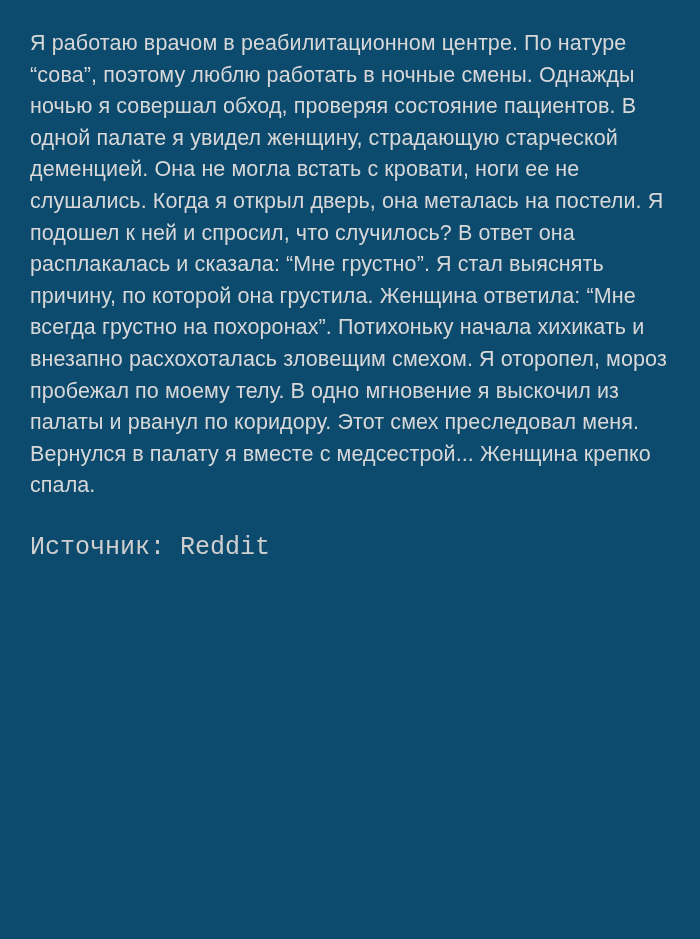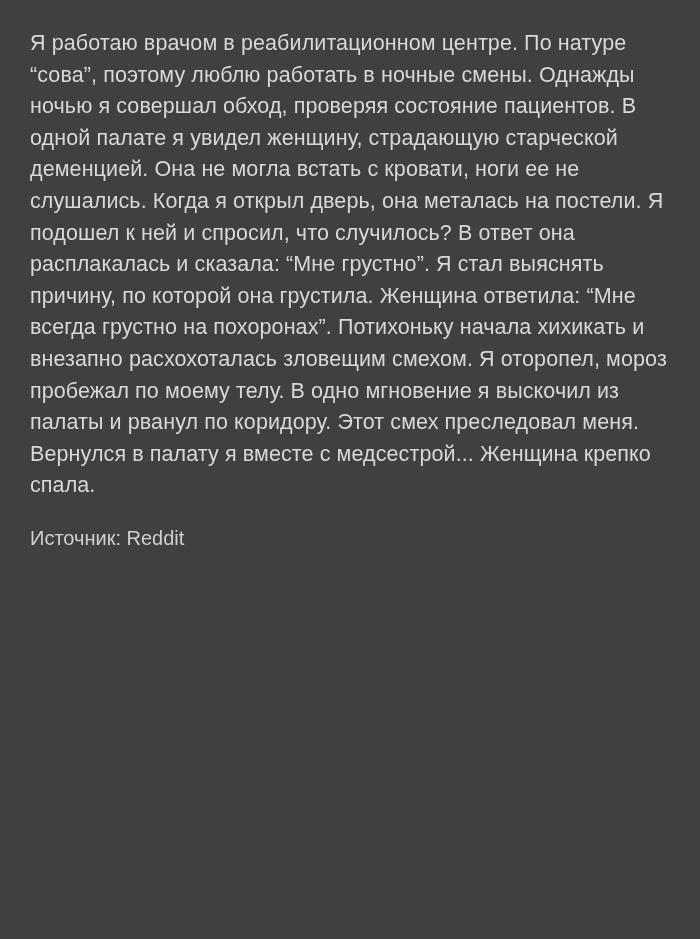--- a/index.html
+++ b/index.html
@@ -10,38 +10,39 @@
   body {
     width: 700px;
     height: 939px;
     overflow: hidden;
     font-family: "Liberation Sans", sans-serif;
   }
   .post {
     box-sizing: border-box;
     width: 700px;
     height: 939px;
-    background: #404040;
+    background: #0c4a6e;
     padding: 28px 30px 0 30px;
     display: flex;
     flex-direction: column;
   }
   .post-body {
     color: #d8d8d8;
     font-size: 21.5px;
     line-height: 1.47;
     letter-spacing: 0.1px;
     white-space: pre-wrap;
     word-wrap: break-word;
   }
   .post-source {
-    margin-top: 22px;
+    margin-top: 28px;
     color: #cfcfcf;
-    font-size: 20px;
+    font-size: 25px;
     line-height: 1.4;
+    font-family: Liberation Mono, monospace;
   }
   .post-source .src-label {
     color: #cfcfcf;
   }
   .post-source .src-link {
     color: #cfcfcf;
     text-decoration: none;
   }
 </style>
 </head>

